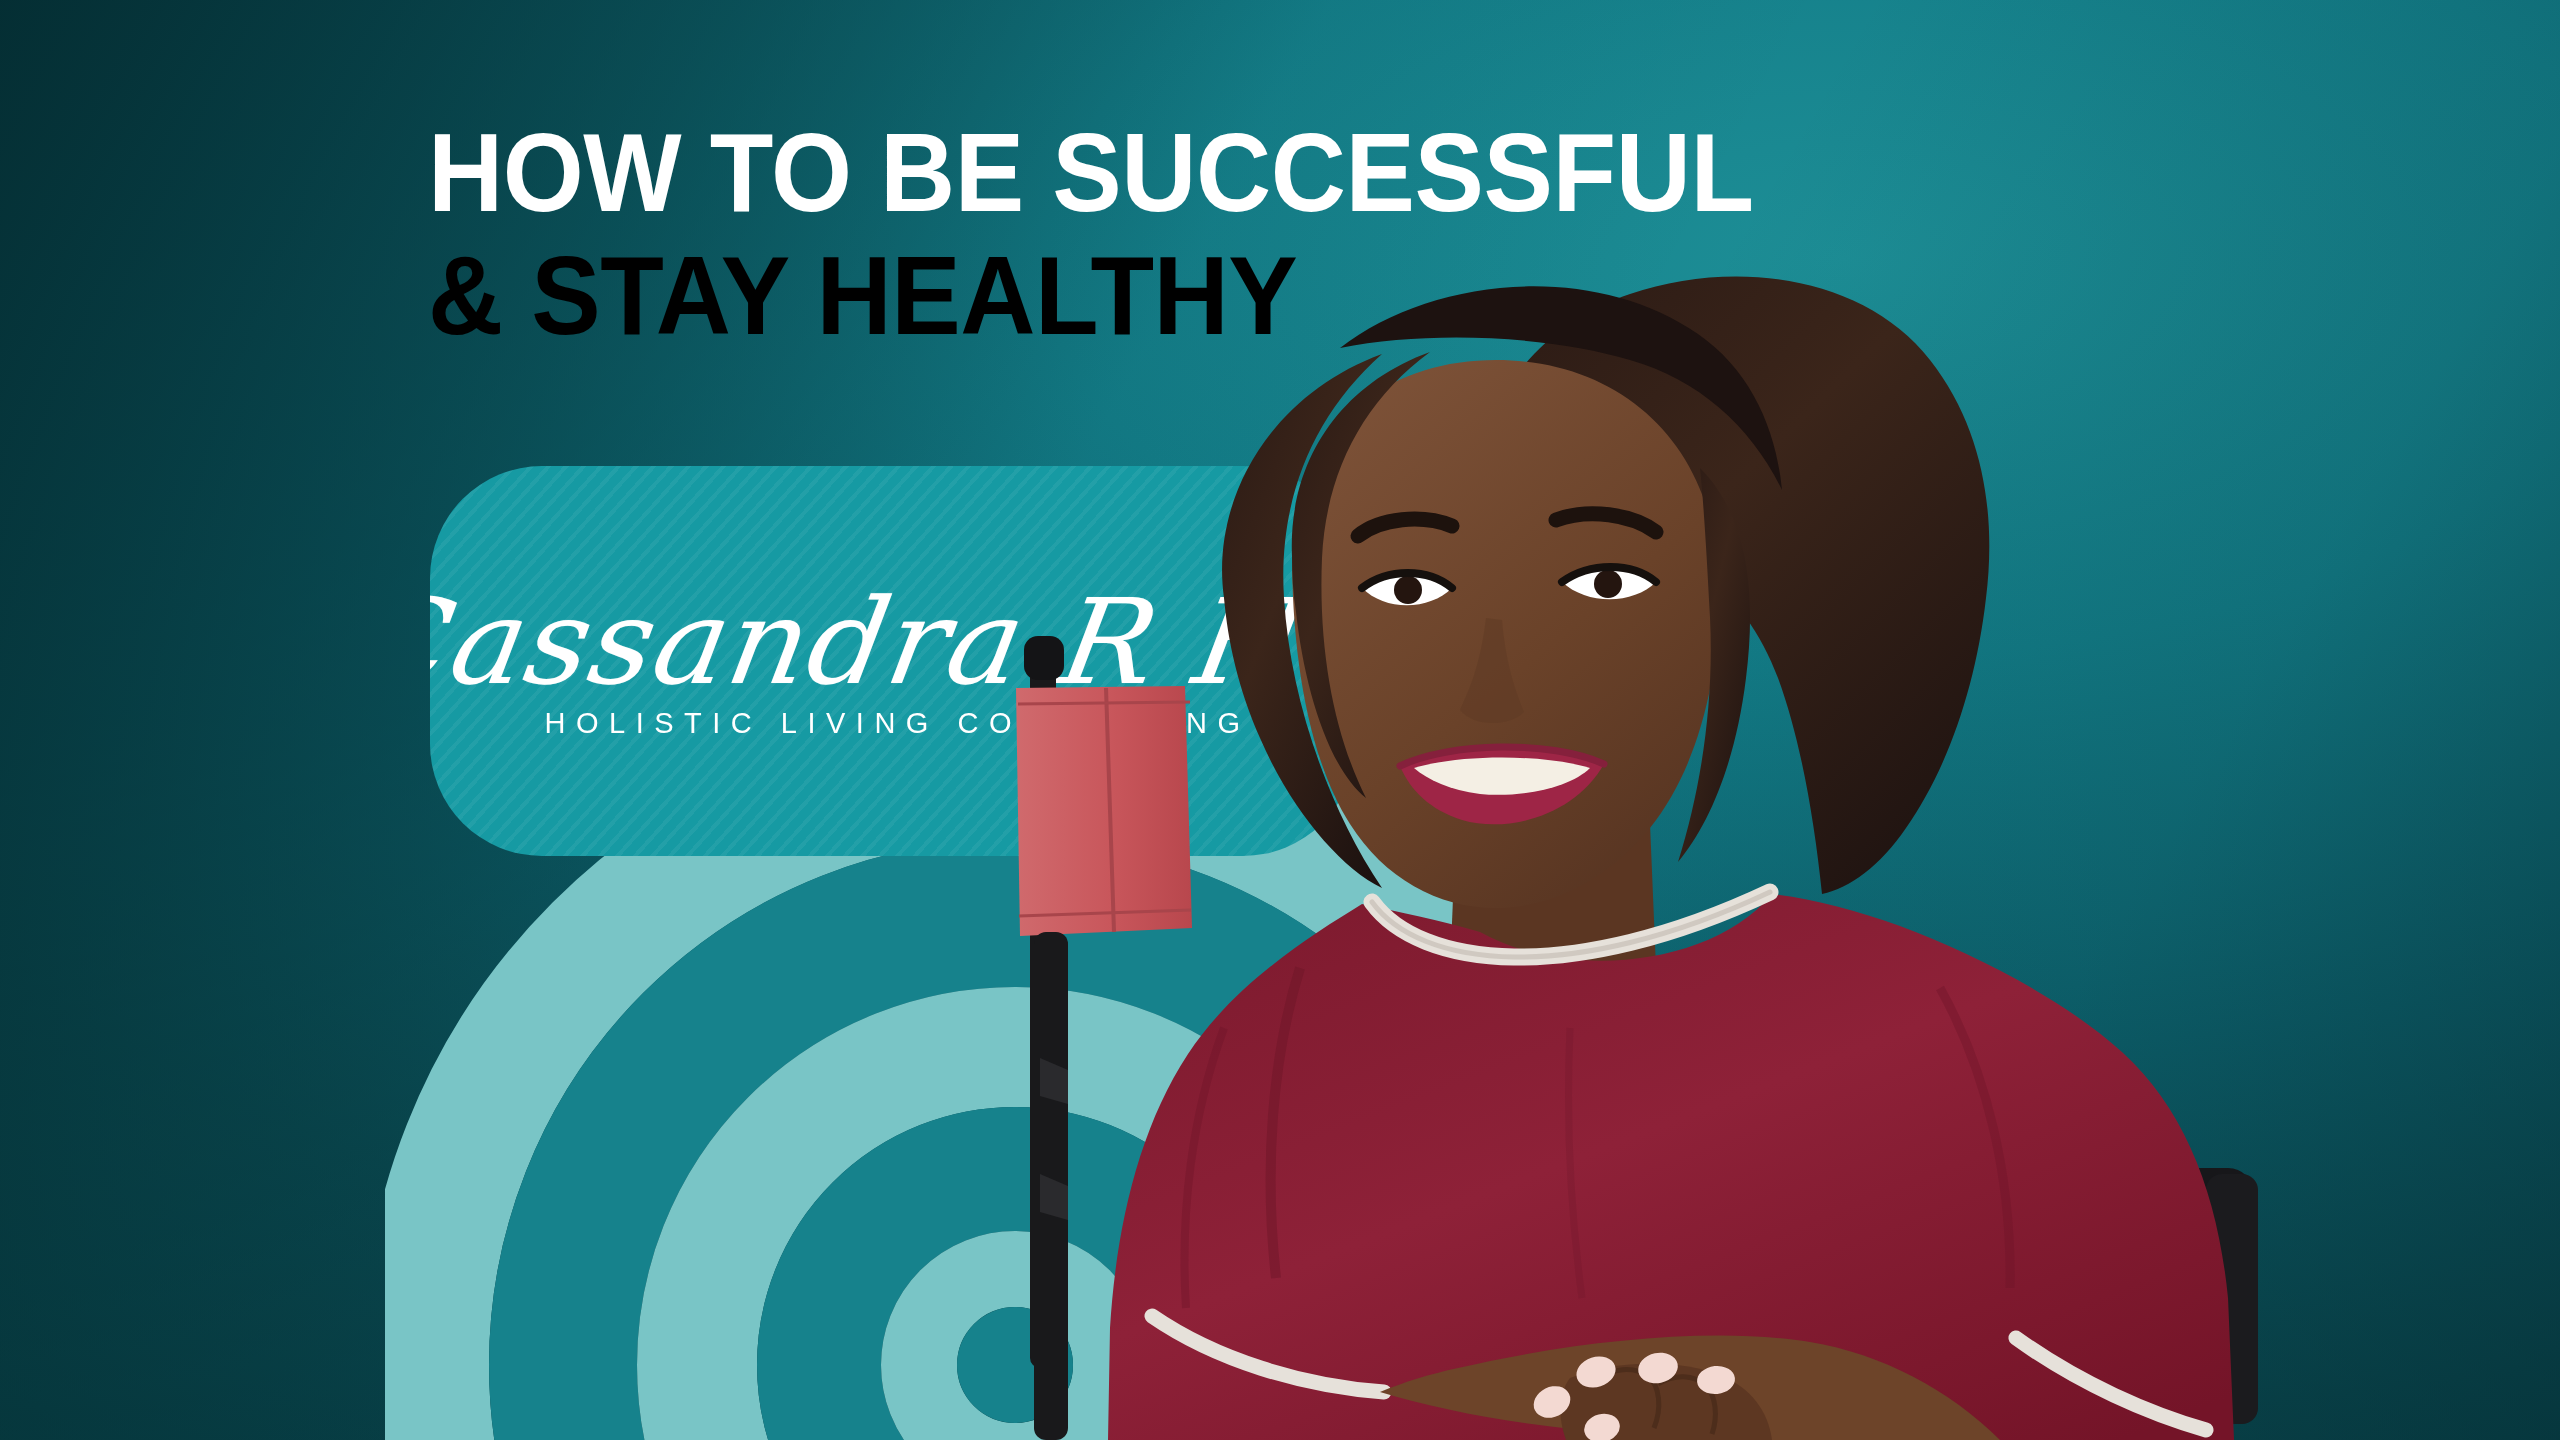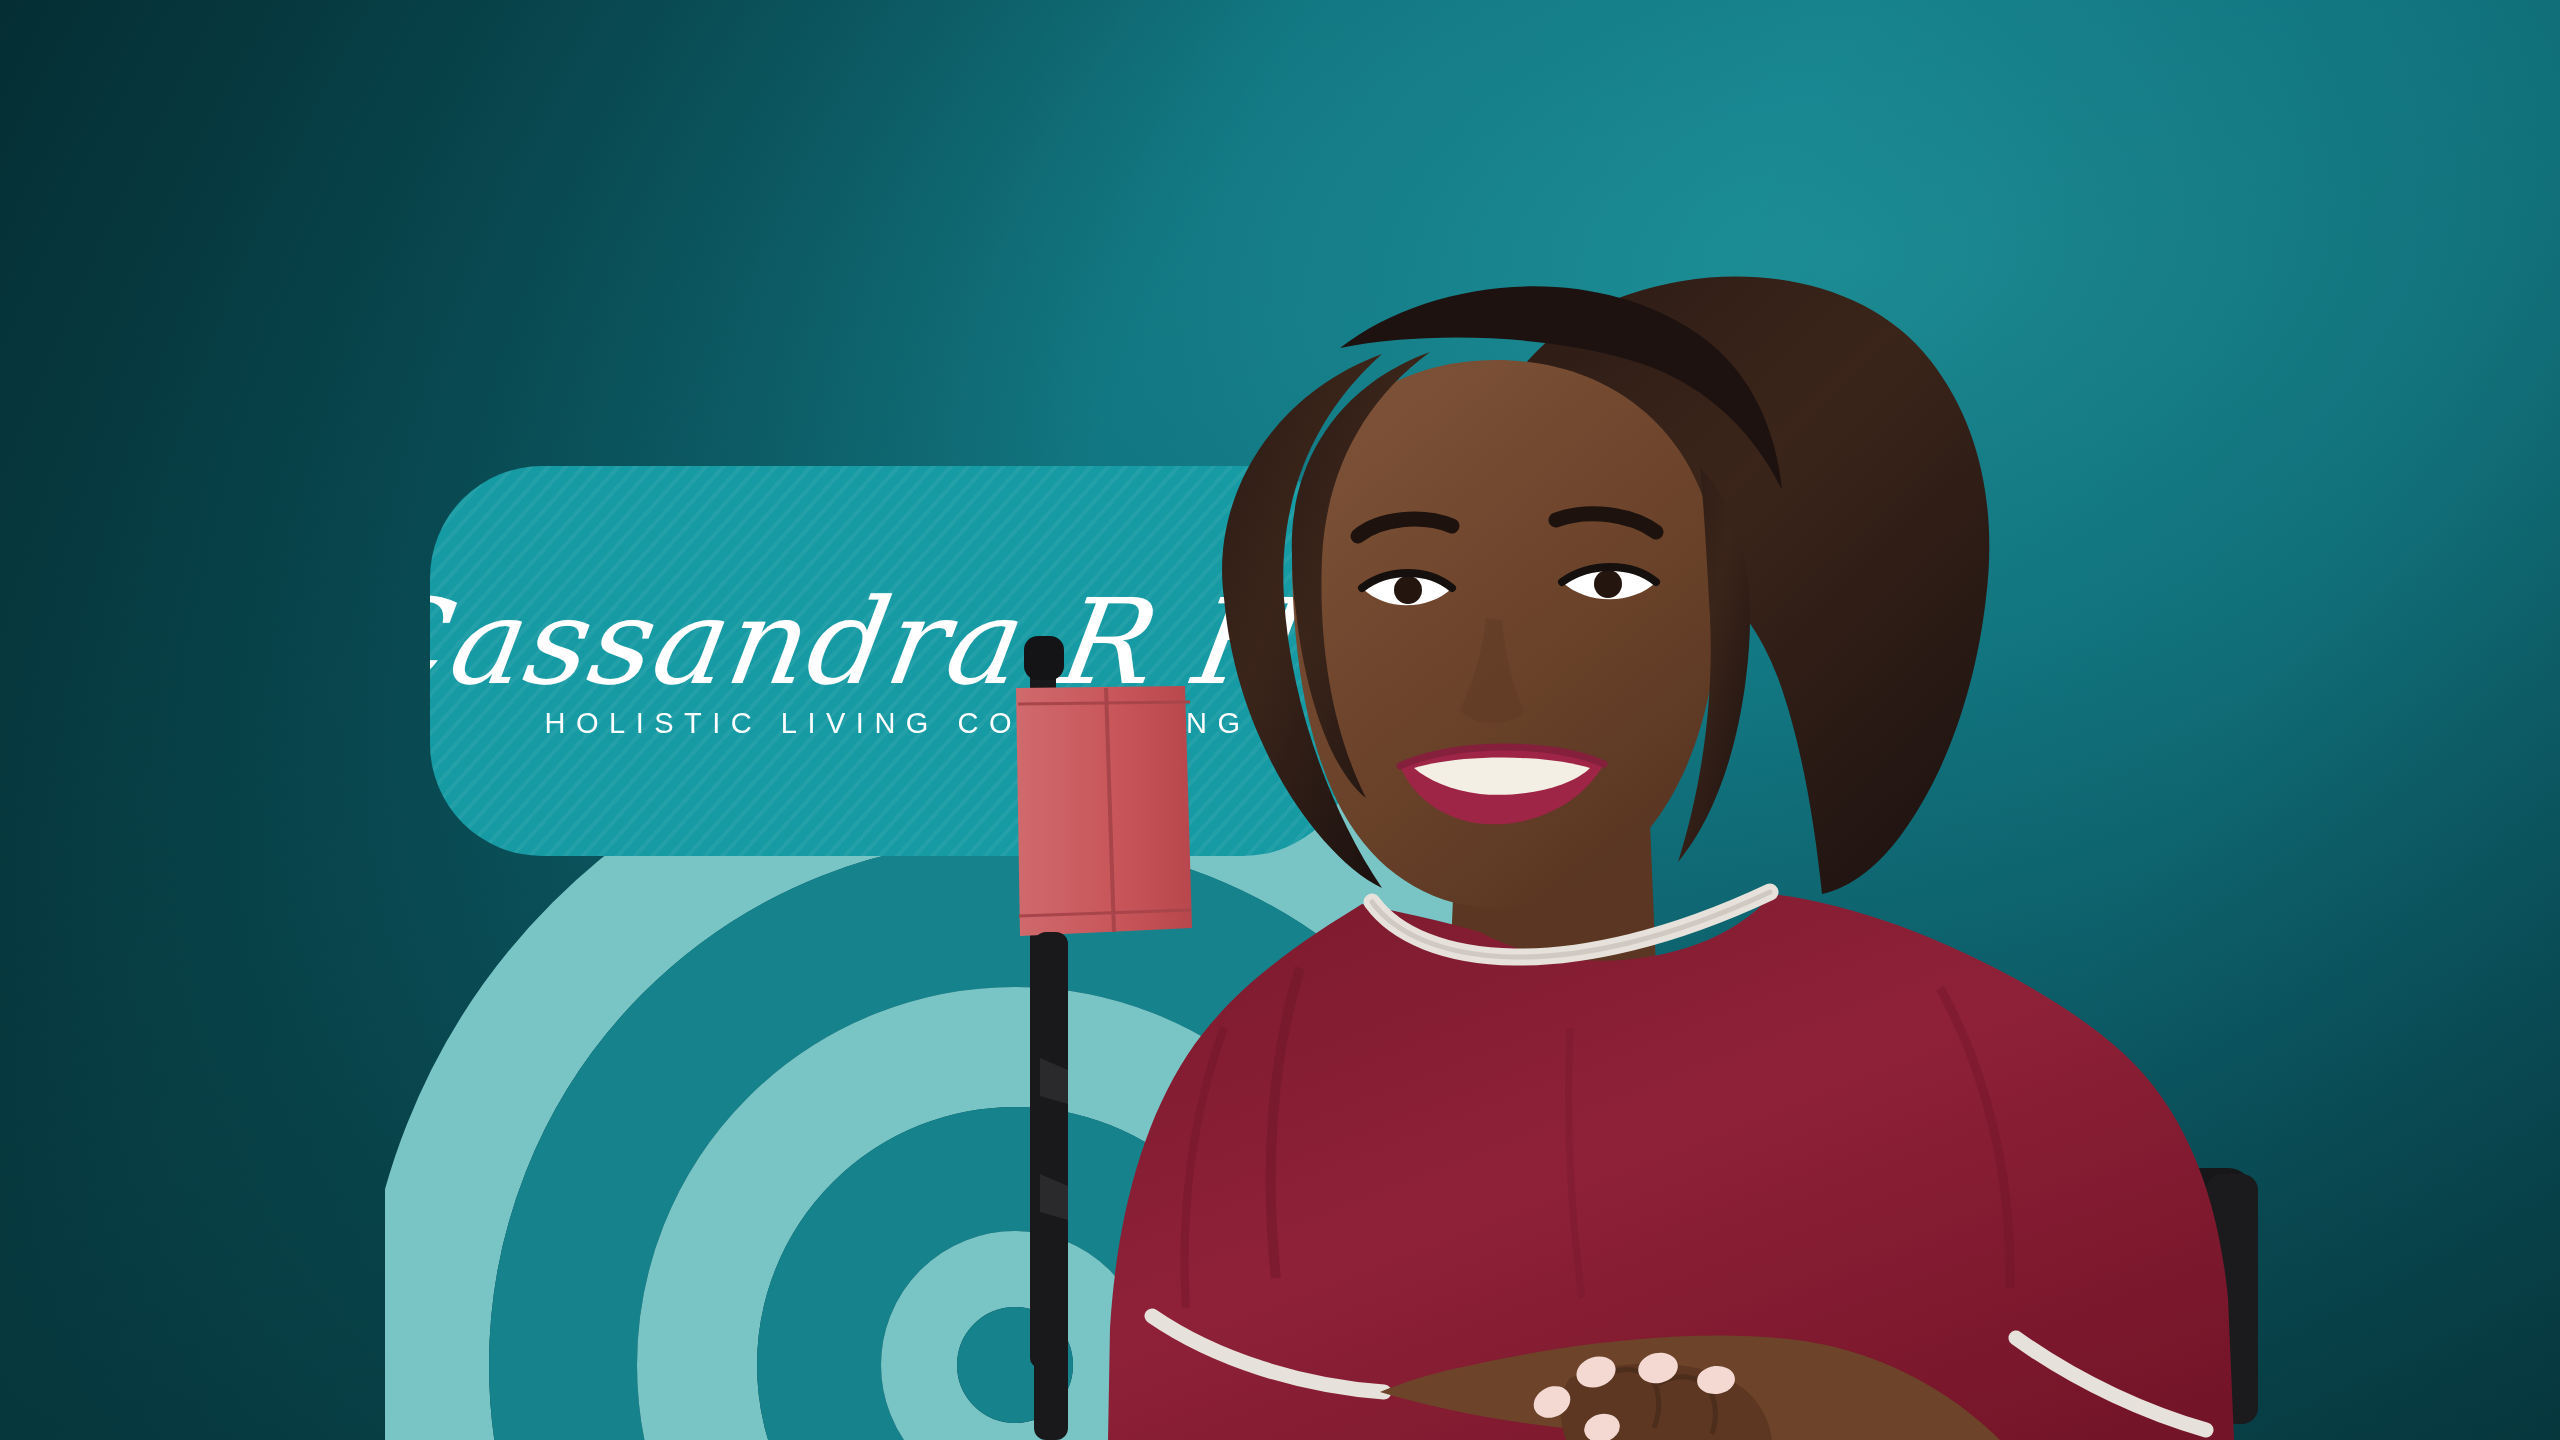--- a/index.html
+++ b/index.html
@@ -156,20 +156,24 @@
 
         <circle cx="630" cy="630" r="196" fill="none" stroke="#16828c" stroke-width="124"></circle>
 
         <circle cx="630" cy="630" r="96" fill="none" stroke="#79c5c6" stroke-width="76"></circle>
 
         <circle cx="630" cy="630" r="58" fill="#16828c"></circle>
       </g>
     </svg>
   </div>
 
+  <div class="headline">
+    <div class="headline-line l1">HOW TO BE SUCCESSFUL</div>
+    <div class="headline-line l2">&amp; STAY HEALTHY</div>
+  </div>
 
   <div class="badge">
     <div class="badge-inner">
       <div class="badge-script">Cassandra R Hill</div>
       <div class="badge-tagline">HOLISTIC LIVING CONSULTING</div>
     </div>
   </div>
 
   <div class="portrait">
     <svg viewBox="0 0 1310 1172" xmlns="http://www.w3.org/2000/svg">

